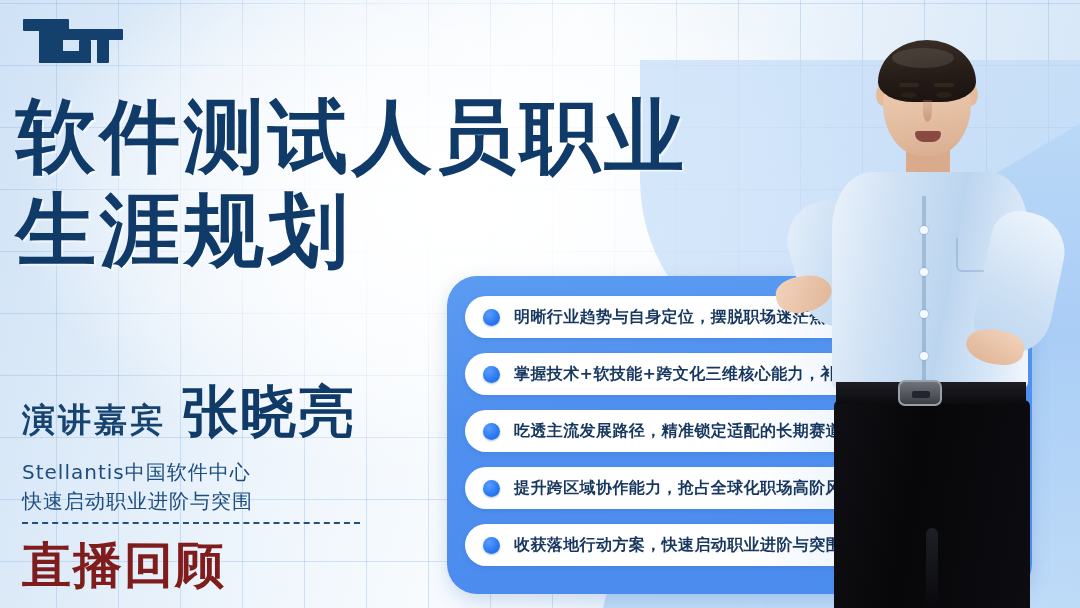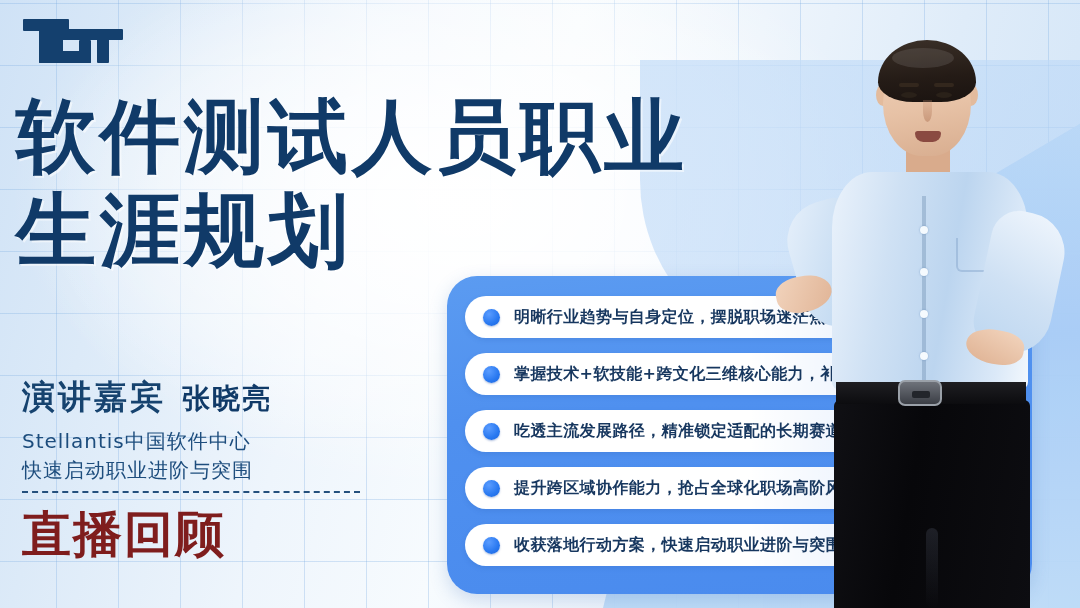--- a/index.html
+++ b/index.html
@@ -88,21 +88,21 @@
   
   .speaker { position:absolute; left:22px; top:375px; width:420px; }
   .sp-row1 { display:flex; align-items:baseline; gap:16px; }
   .sp-label {
     font-family:"DejaVu Sans","Liberation Sans",sans-serif;
     font-weight:700; font-size:33px; letter-spacing:3px;
     color:#16436f;
   }
   .sp-name {
     font-family:"DejaVu Sans","Liberation Sans",sans-serif;
-    font-weight:700; font-size:28px; letter-spacing:2px;
+    font-weight:700; font-size:56px; letter-spacing:2px;
     color:#103a68;
   }
   .sp-org, .sp-role {
     font-family:"DejaVu Sans","Liberation Sans",sans-serif;
     font-size:20px; letter-spacing:1px; color:#1d4d7d;
     line-height:29px;
   }
   .sp-org { margin-top:7px; }
   .divider {
     margin-top:6px;

